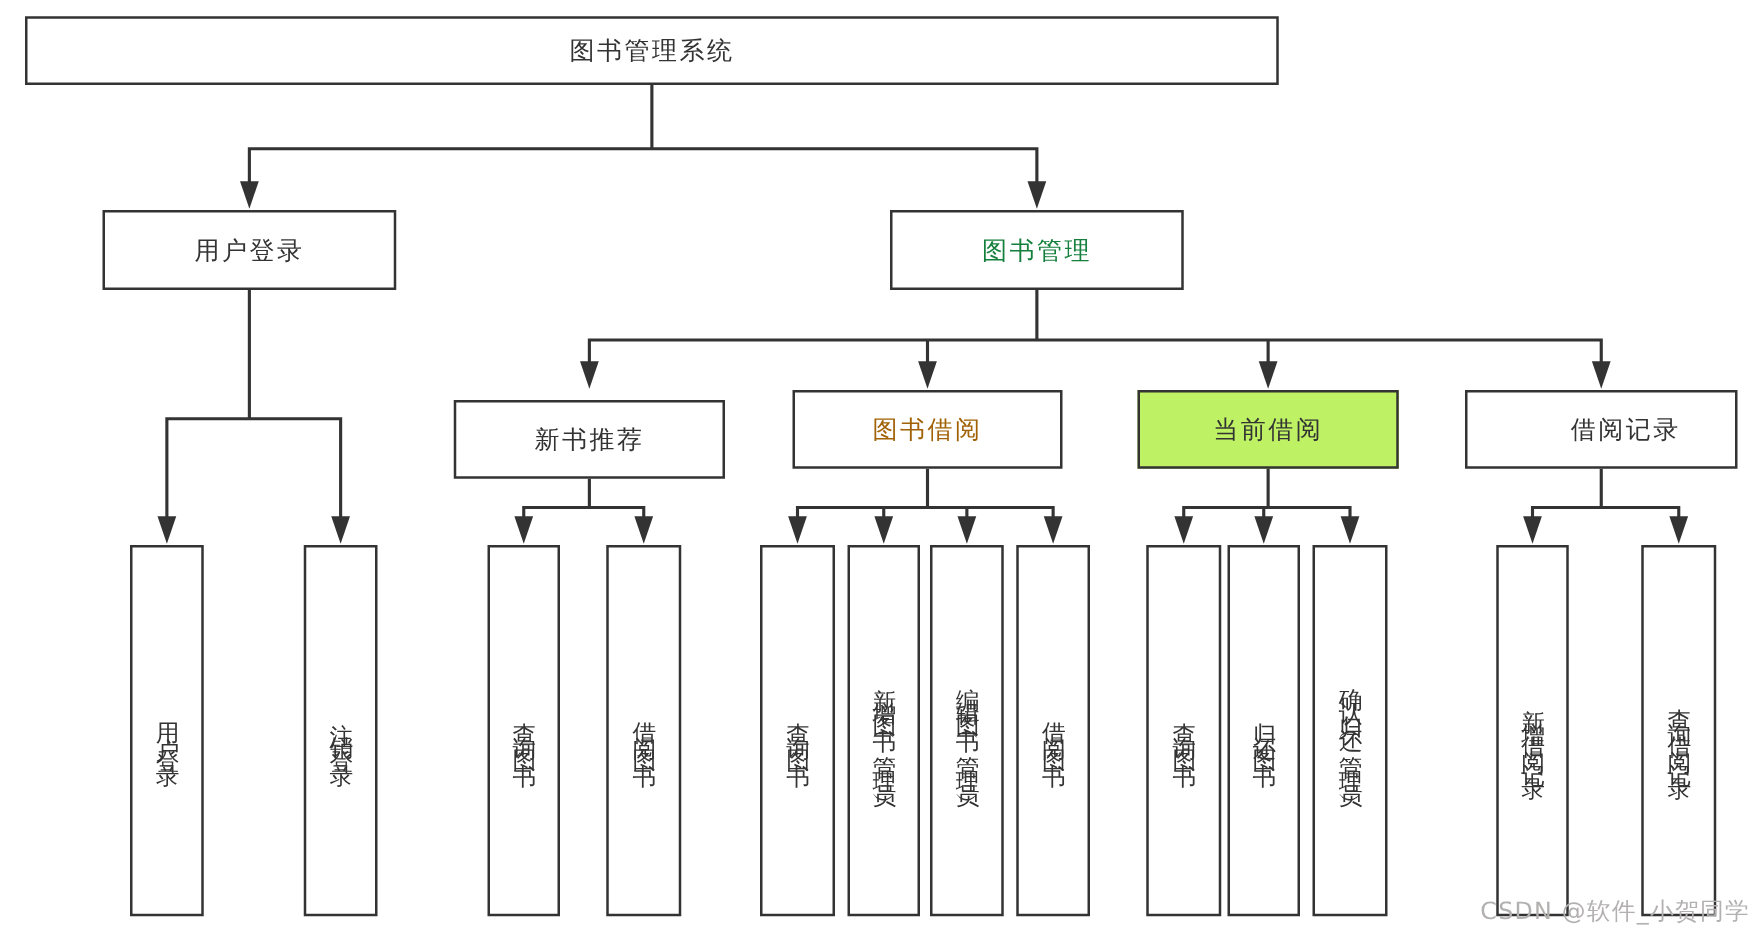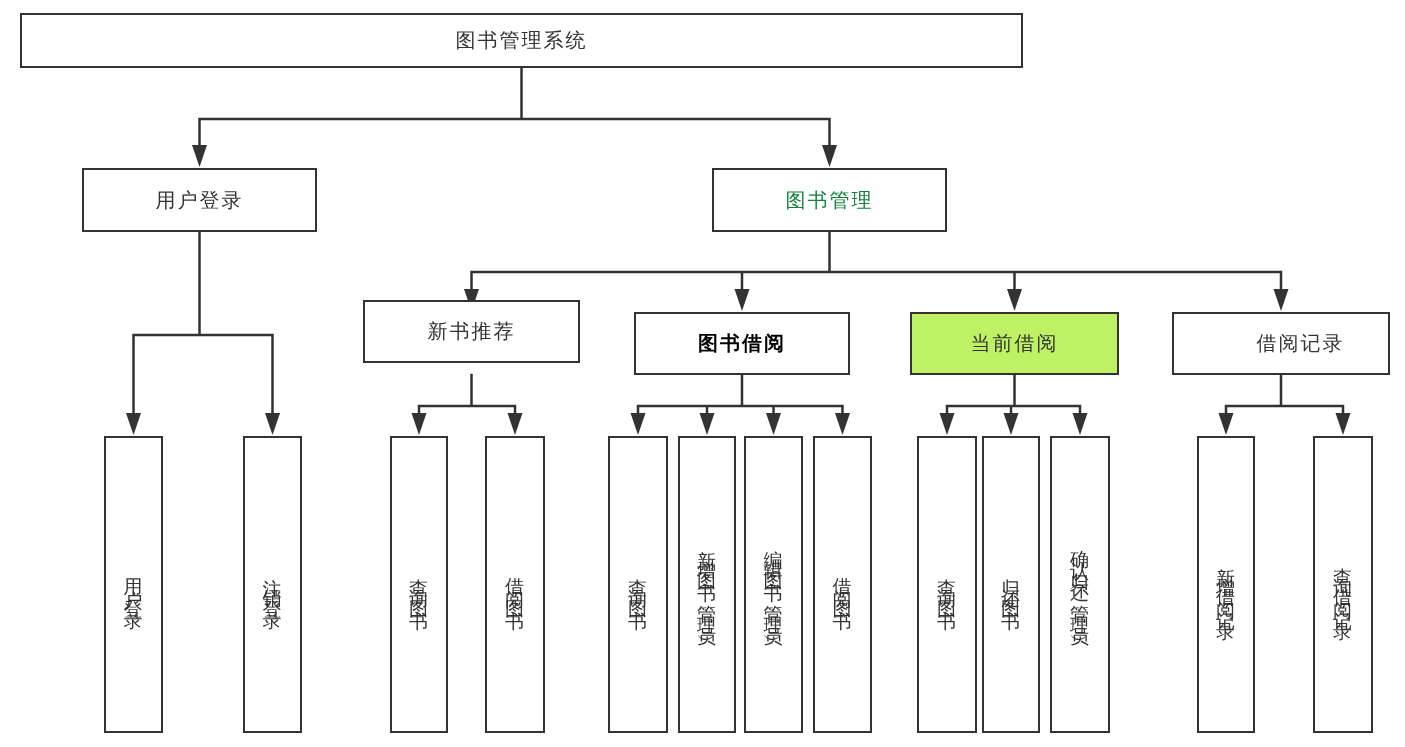--- a/index.html
+++ b/index.html
@@ -92,25 +92,25 @@
   <div id="nodes">
       <div class="node horizontal" style="left: 20px; top: 13px; width: 1003px; height: 55px; border-color: rgb(51, 51, 51); background: rgb(255, 255, 255);">
         <span class="node-label" style="color: rgb(51, 51, 51);">图书管理系统</span>
       </div>
       <div class="node horizontal" style="left: 82px; top: 168px; width: 235px; height: 64px; border-color: rgb(51, 51, 51); background: rgb(255, 255, 255);">
         <span class="node-label" style="color: rgb(51, 51, 51);">用户登录</span>
       </div>
       <div class="node horizontal" style="left: 712px; top: 168px; width: 235px; height: 64px; border-color: rgb(51, 51, 51); background: rgb(255, 255, 255);">
         <span class="node-label" style="color: #15803d;">图书管理</span>
       </div>
-      <div class="node horizontal" style="left: 363px; top: 300px; width: 217px; height: 63px; border-color: rgb(51, 51, 51); background: rgb(255, 255, 255);">
+      <div class="node horizontal" style="left: 363px; top: 320px; width: 217px; height: 63px; border-color: rgb(51, 51, 51); background: rgb(255, 255, 255);">
         <span class="node-label" style="color: rgb(51, 51, 51);">新书推荐</span>
       </div>
       <div class="node horizontal" style="left: 634px; top: 312px; width: 216px; height: 63px; border-color: rgb(51, 51, 51); background: rgb(255, 255, 255);">
-        <span class="node-label" style="color: #000000; font-weight: bold;">图书借阅</span>
+        <span class="node-label" style="color: #a16207;">图书借阅</span>
       </div>
       <div class="node horizontal" style="left: 910px; top: 312px; width: 209px; height: 63px; border-color: rgb(51, 51, 51); background: #bef264;">
         <span class="node-label" style="color: rgb(51, 51, 51);">当前借阅</span>
       </div>
       <div class="node horizontal" style="left: 1172px; top: 312px; width: 218px; height: 63px; border-color: rgb(51, 51, 51); background: rgb(255, 255, 255);">
         <span class="node-label" style="color: rgb(51, 51, 51); margin-left: 39px;">借阅记录</span>
       </div>
       <div class="node vertical" style="left: 104px; top: 436px; width: 59px; height: 297px; border-color: rgb(51, 51, 51); background: rgb(255, 255, 255);">
         <span class="node-label" style="color: rgb(51, 51, 51);">用户登录</span>
       </div>
@@ -144,13 +144,14 @@
       <div class="node vertical" style="left: 1050px; top: 436px; width: 60px; height: 297px; border-color: rgb(51, 51, 51); background: rgb(255, 255, 255);">
         <span class="node-label" style="color: rgb(51, 51, 51);">确认归还（管理员）</span>
       </div>
       <div class="node vertical" style="left: 1197px; top: 436px; width: 58px; height: 297px; border-color: rgb(51, 51, 51); background: rgb(255, 255, 255);">
         <span class="node-label" style="color: rgb(51, 51, 51);">新增借阅记录</span>
       </div>
       <div class="node vertical" style="left: 1313px; top: 436px; width: 60px; height: 297px; border-color: rgb(51, 51, 51); background: rgb(255, 255, 255);">
         <span class="node-label" style="color: rgb(51, 51, 51);">查询借阅记录</span>
       </div>
     </div>
+  <div id="watermark" style="color: rgb(179, 176, 176);">CSDN @软件_小贺同学</div>
 </div>
 
 </body></html>

